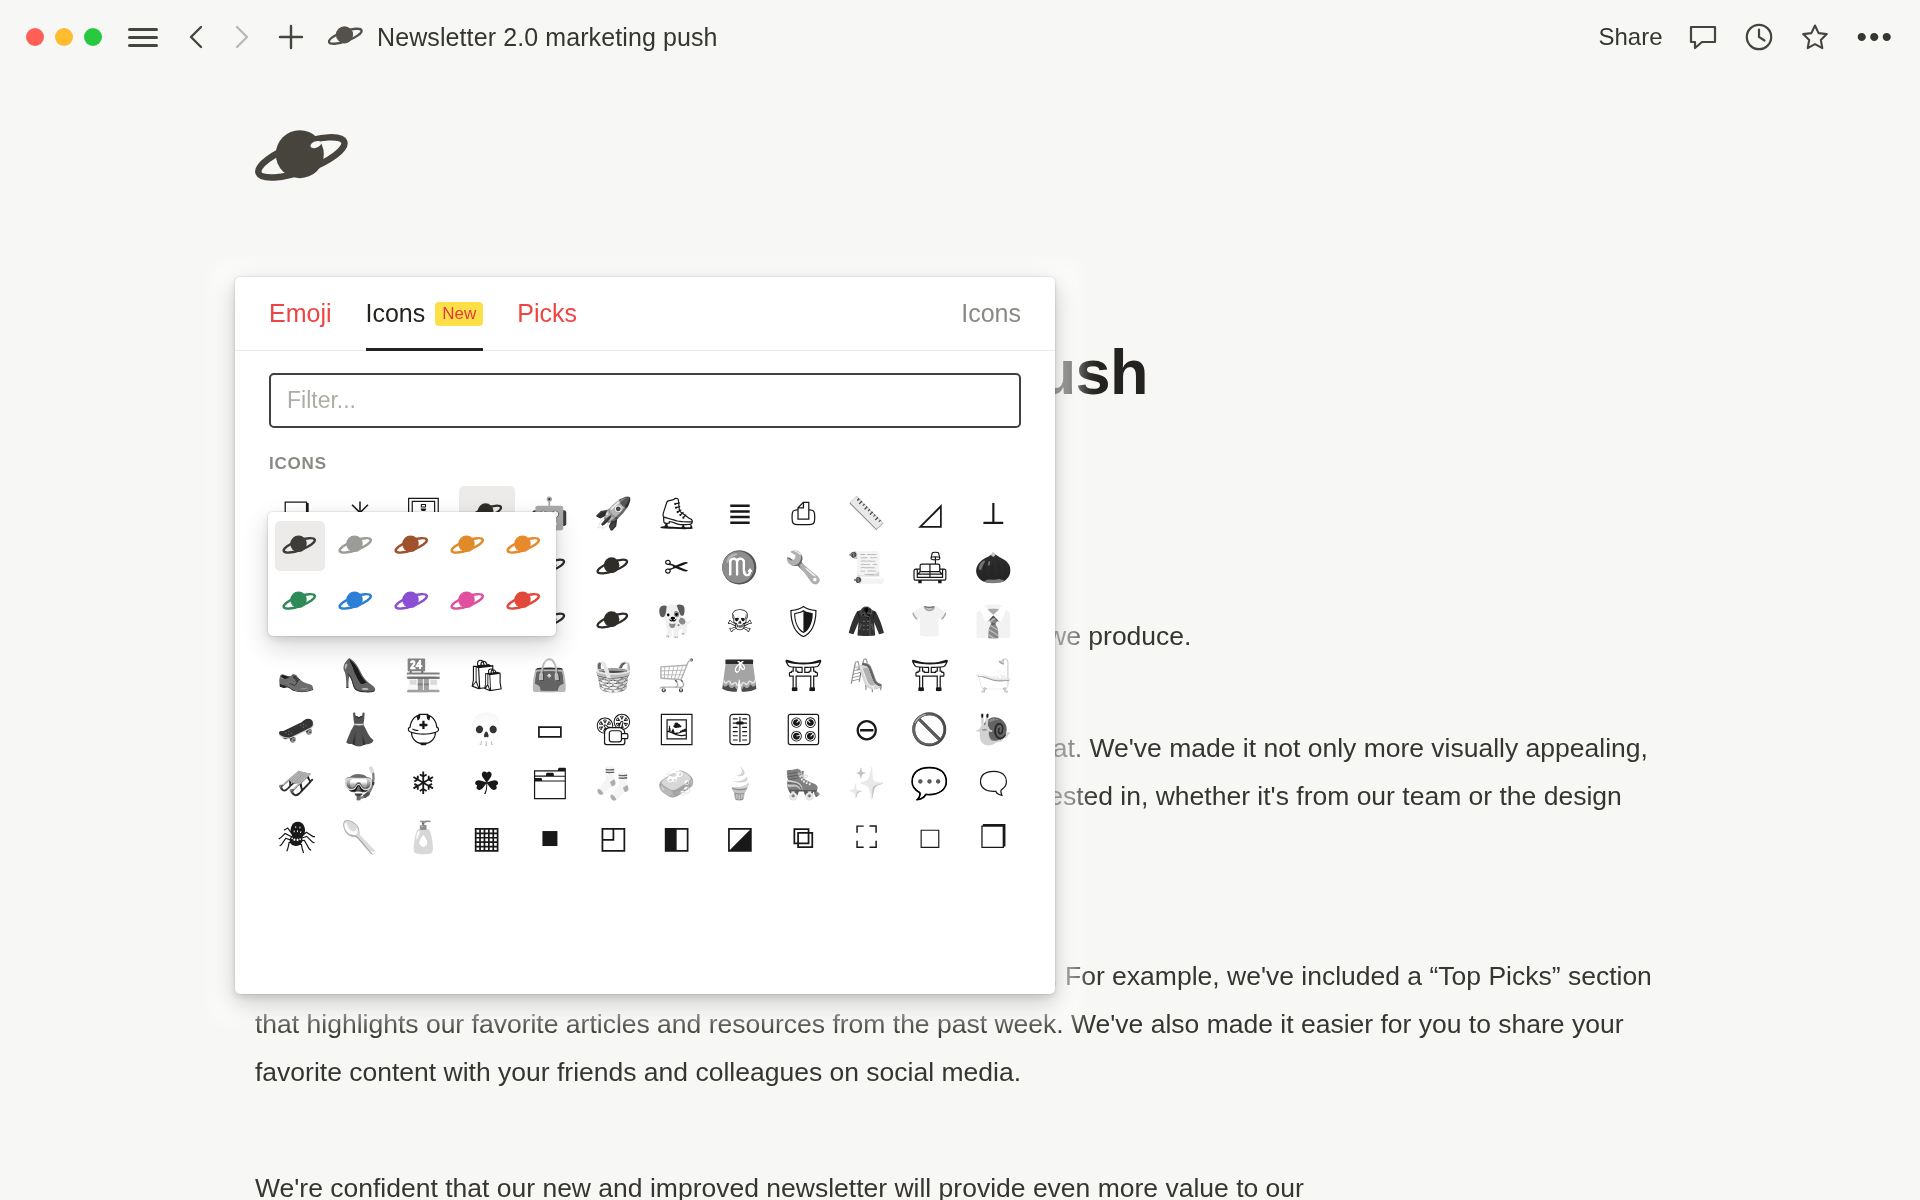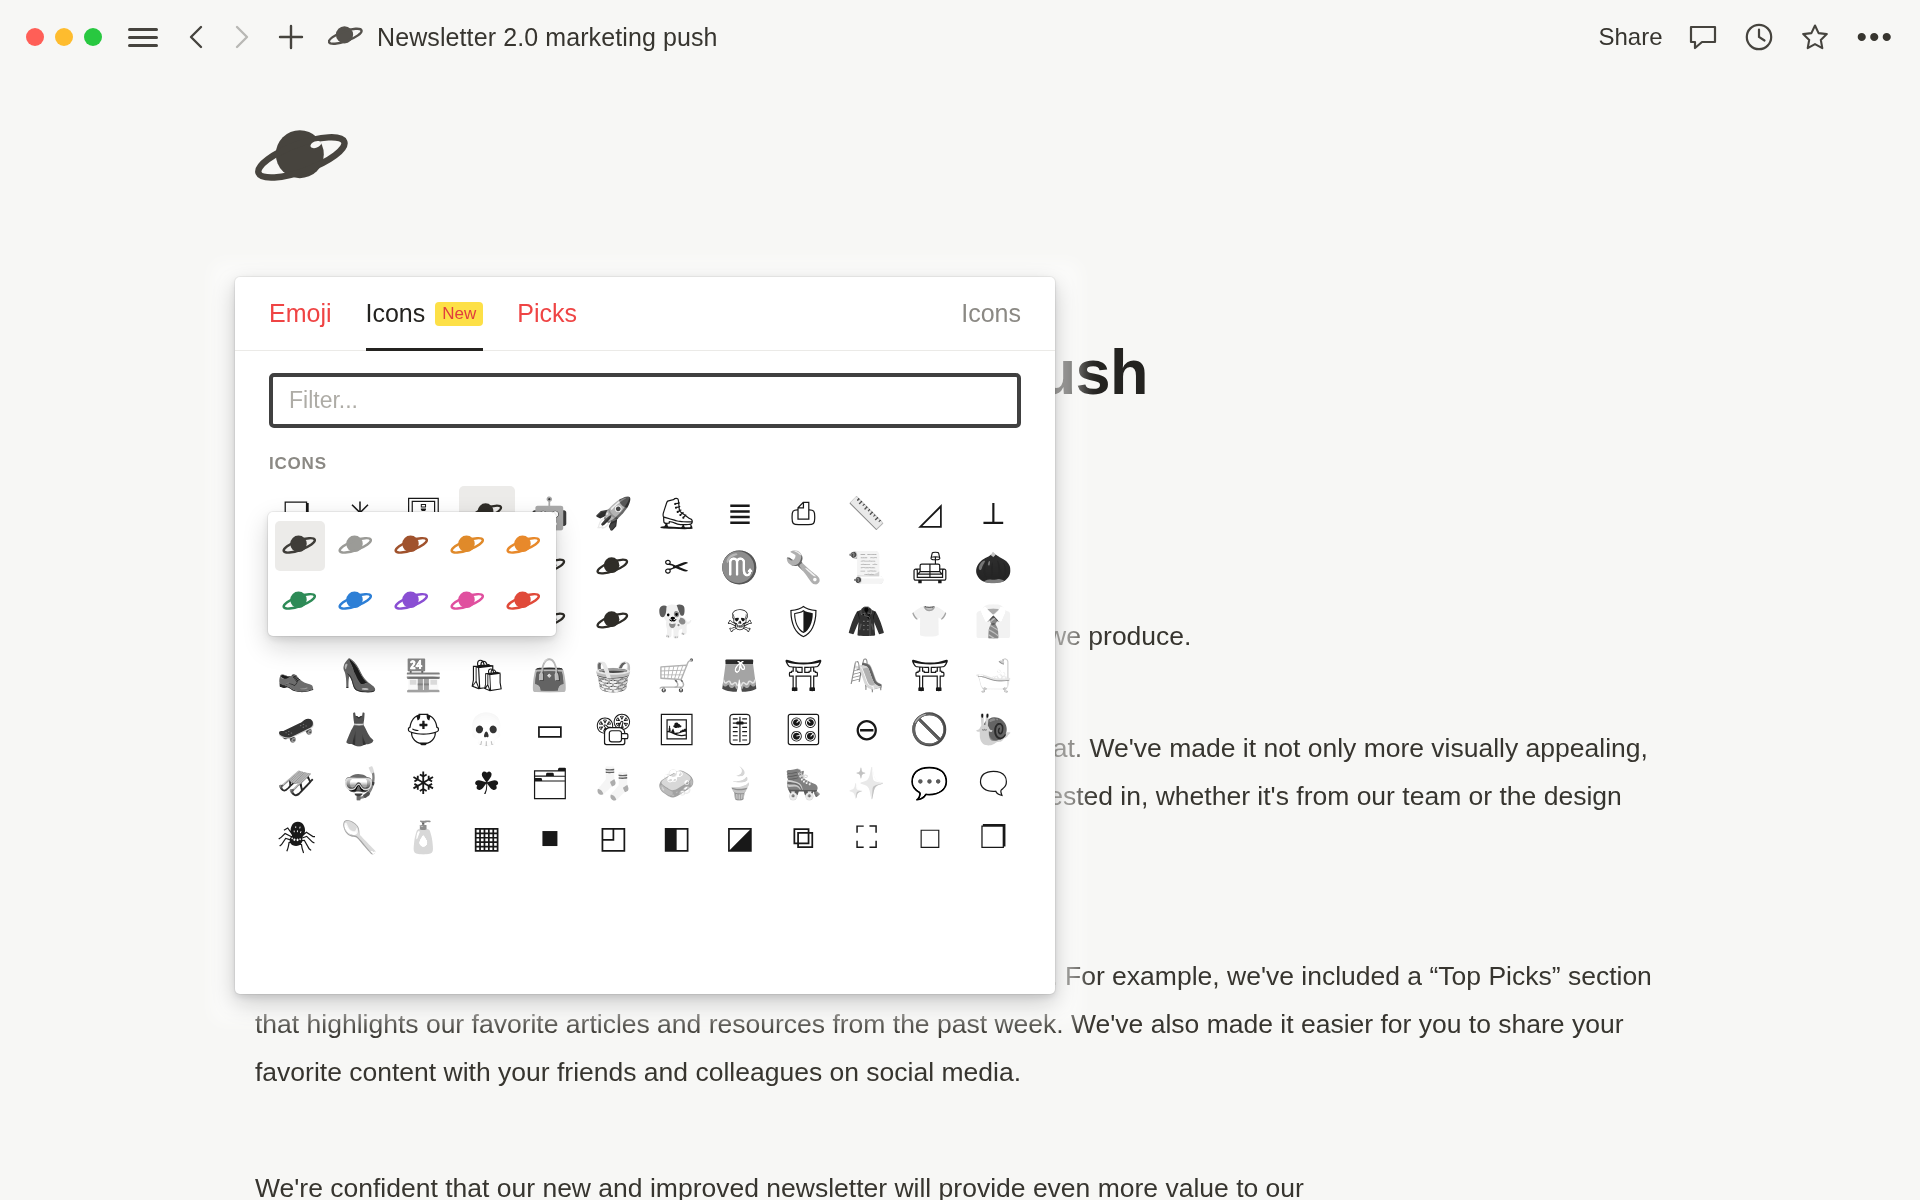--- a/index.html
+++ b/index.html
@@ -121,21 +121,21 @@
     font-size: 17px; color: #e03e3e;
     background: #fde047; border-radius: 4px;
     padding: 2px 7px;
   }
   .remove-btn {
     margin-left: auto; font-size: 25px; color: #8b8984; cursor: pointer;
   }
   .filter-wrap { padding: 22px 34px 0 34px; }
   .filter-input {
     width: 100%; height: 55px;
-    border: 4px solid #404040; border-radius: 5px;
+    border: 2px solid #404040; border-radius: 5px;
     background: #fff; padding: 0 16px;
     font-size: 23px; color: #37352f;
     font-family: "Liberation Sans", sans-serif;
     outline: none;
   }
   .filter-input::placeholder { color: #aeaca6; }
   .section-label {
     padding: 26px 34px 6px 34px;
     font-size: 17px; letter-spacing: .8px; color: #8b8984; font-weight: 600;
   }

